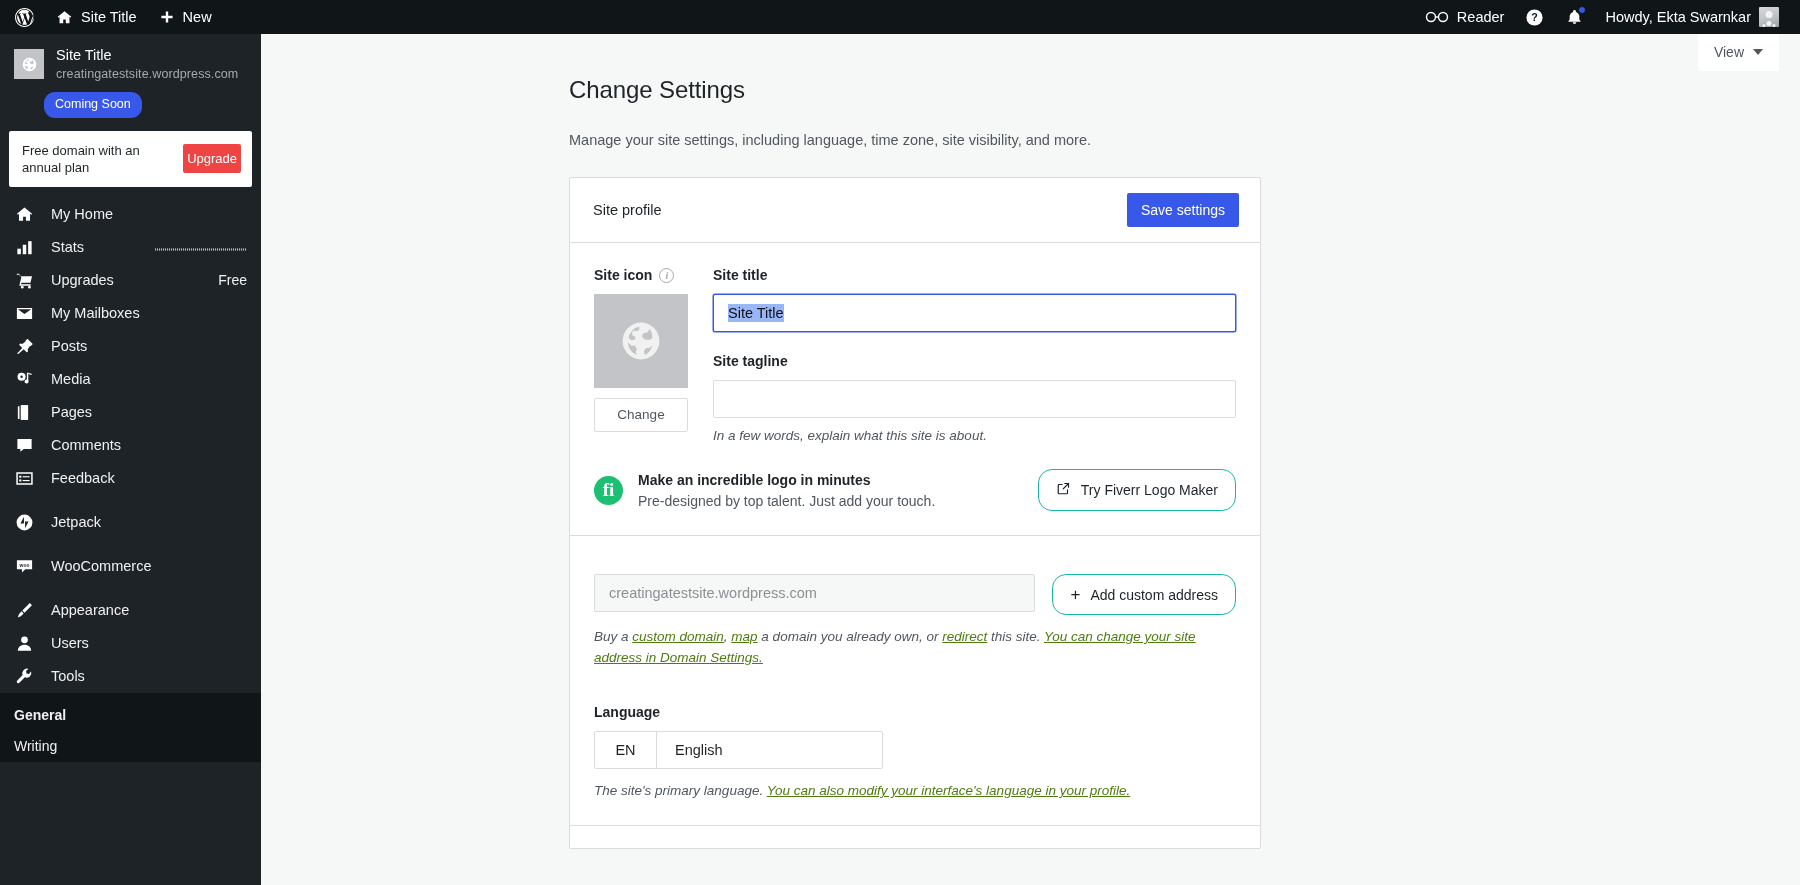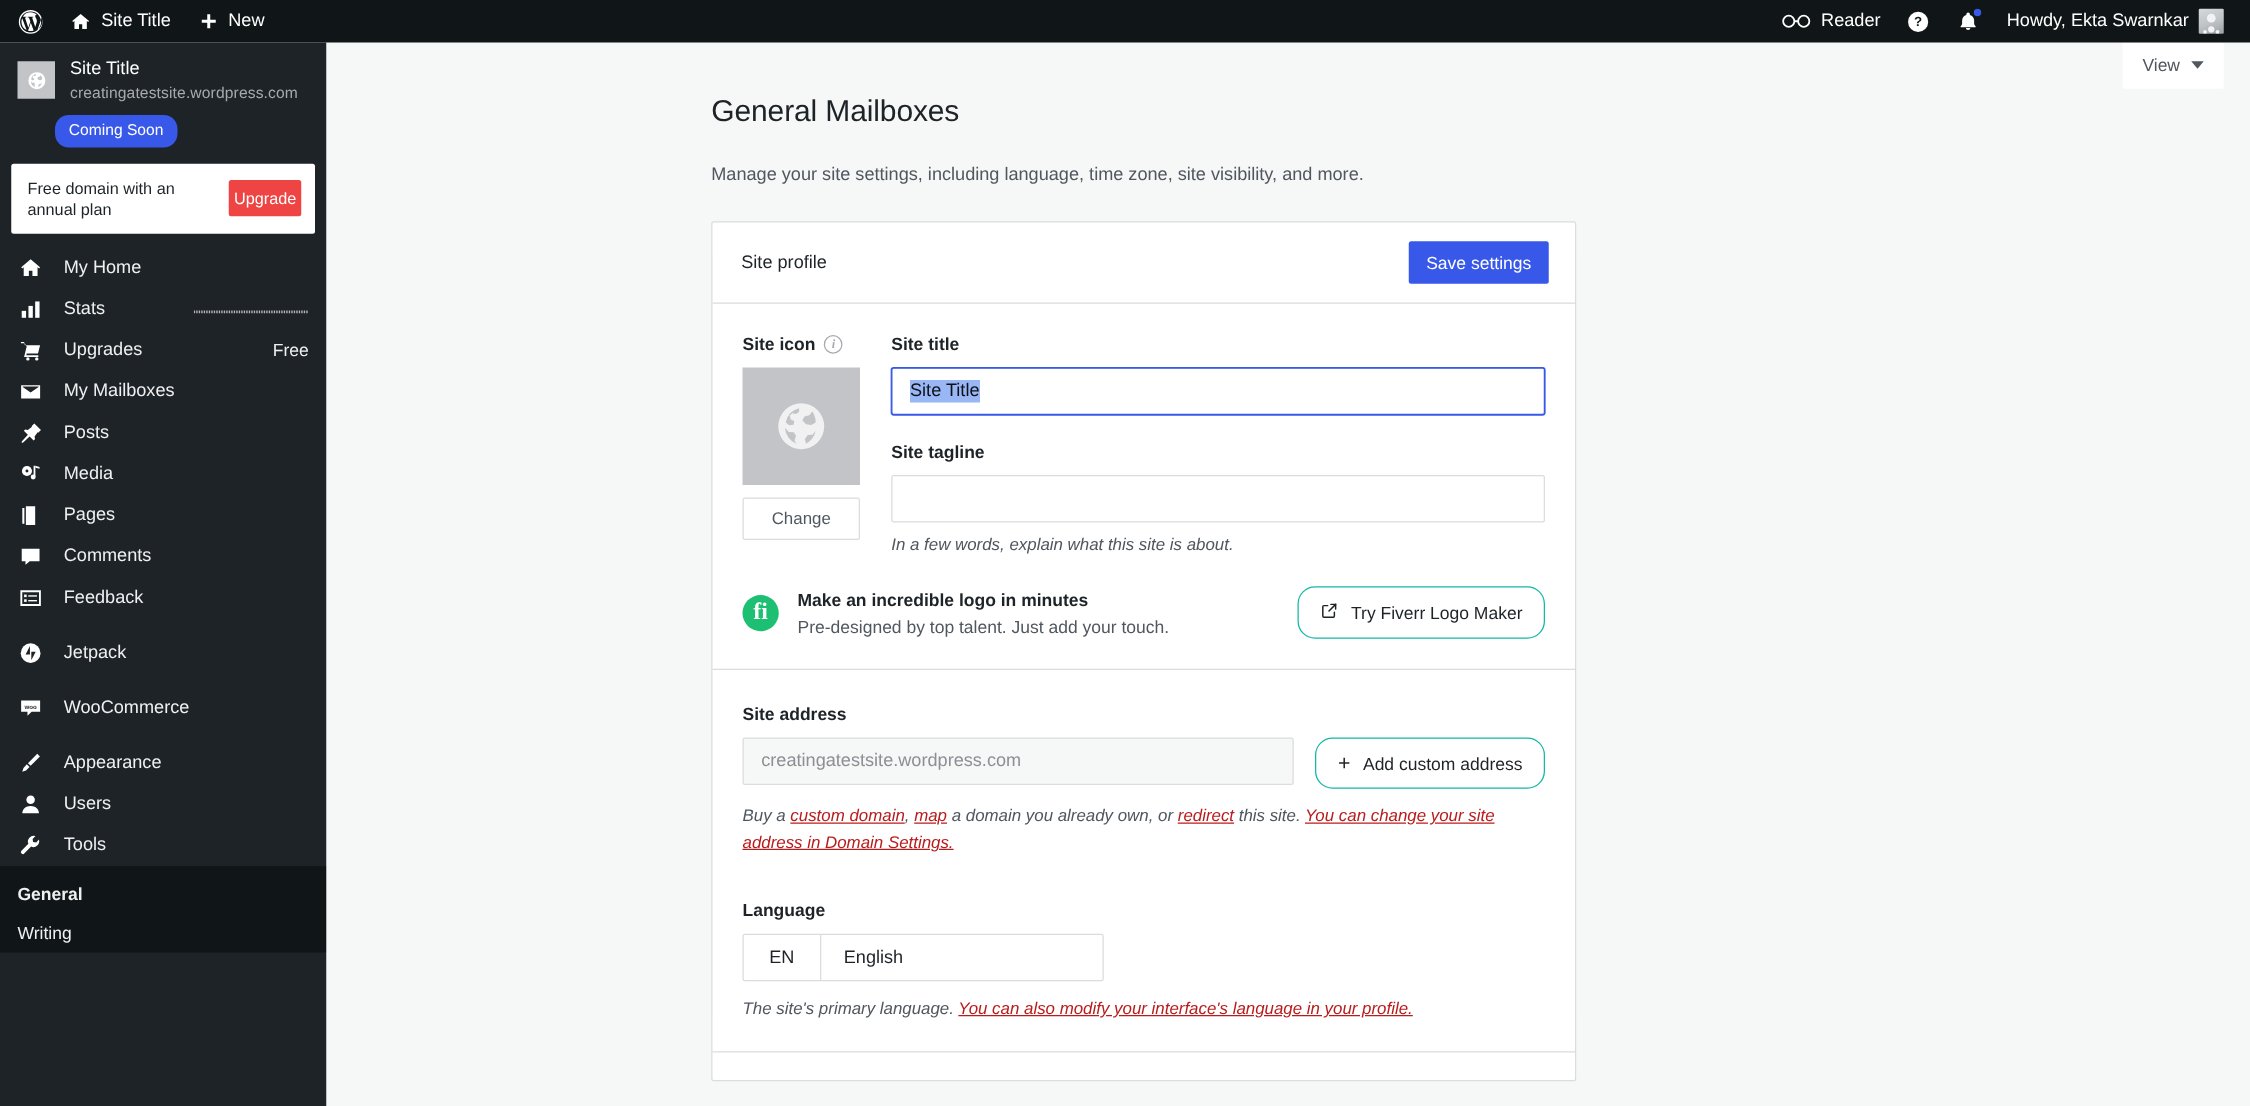--- a/index.html
+++ b/index.html
@@ -209,21 +209,21 @@
   .addr-row { display: flex; gap: 17px; margin-top: 11px; }
   .addr-input {
     flex: 1; height: 38px; border: 1px solid #dcdcde; border-radius: 2px;
     background: #f6f7f7; color: #8c8f94; font-family: inherit; font-size: 14.5px;
     padding: 0 14px; outline: none;
   }
   .legal {
     font-size: 13.5px; font-style: italic; color: #50575e;
     margin-top: 11px; line-height: 21px;
   }
-  .legal a { color: #b91c1c; text-decoration: underline; }
+  .legal a { color: #4d7c0f; text-decoration: underline; }
 
   .lang-box {
     display: inline-flex; margin-top: 11px; height: 38px;
     border: 1px solid #dcdcde; border-radius: 2px; overflow: hidden; background: #fff;
   }
   .lang-code {
     width: 62px; display: flex; align-items: center; justify-content: center;
     font-size: 14.5px; color: #1d2327; border-right: 1px solid #dcdcde;
   }
   .lang-name {
@@ -511,21 +511,21 @@
 </div>
 
 <div id="main">
 
   <button class="view-btn">
     <span>View</span>
     <span class="caret-dn"></span>
   </button>
 
   <div class="page-wrap">
-    <h1 class="page-title">General Mailboxes</h1>
+    <h1 class="page-title">Change Settings</h1>
     <div class="page-sub">Manage your site settings, including language, time zone, site visibility, and more.</div>
 
     <div class="card">
 
       <div class="card-head">
         <div class="card-head-title">Site profile</div>
         <button class="save-btn">Save settings</button>
       </div>
 
       <div class="card-body">
@@ -575,21 +575,20 @@
                 <path d="M18.4 14.2V19a1.4 1.4 0 0 1-1.4 1.4H5A1.4 1.4 0 0 1 3.6 19V7A1.4 1.4 0 0 1 5 5.6h4.8"></path>
               </svg>
             </span>
             <span>Try Fiverr Logo Maker</span>
           </button>
         </div>
 
         <div class="divider"></div>
 
         <div class="section">
-          <div class="fld-label">Site address</div>
           <div class="addr-row">
             <input class="addr-input" type="text" readonly="" value="creatingatestsite.wordpress.com" style="">
             <button class="ghost-btn">
               <span class="plus-glyph">+</span>
               <span>Add custom address</span>
             </button>
           </div>
           <div class="legal">
             <span>Buy a </span><a href="#">custom domain</a><span>, </span><a href="#">map</a><span> a domain you already own, or </span><a href="#">redirect</a><span> this site. </span><a href="#">You can change your site address in Domain Settings.</a>
           </div>

